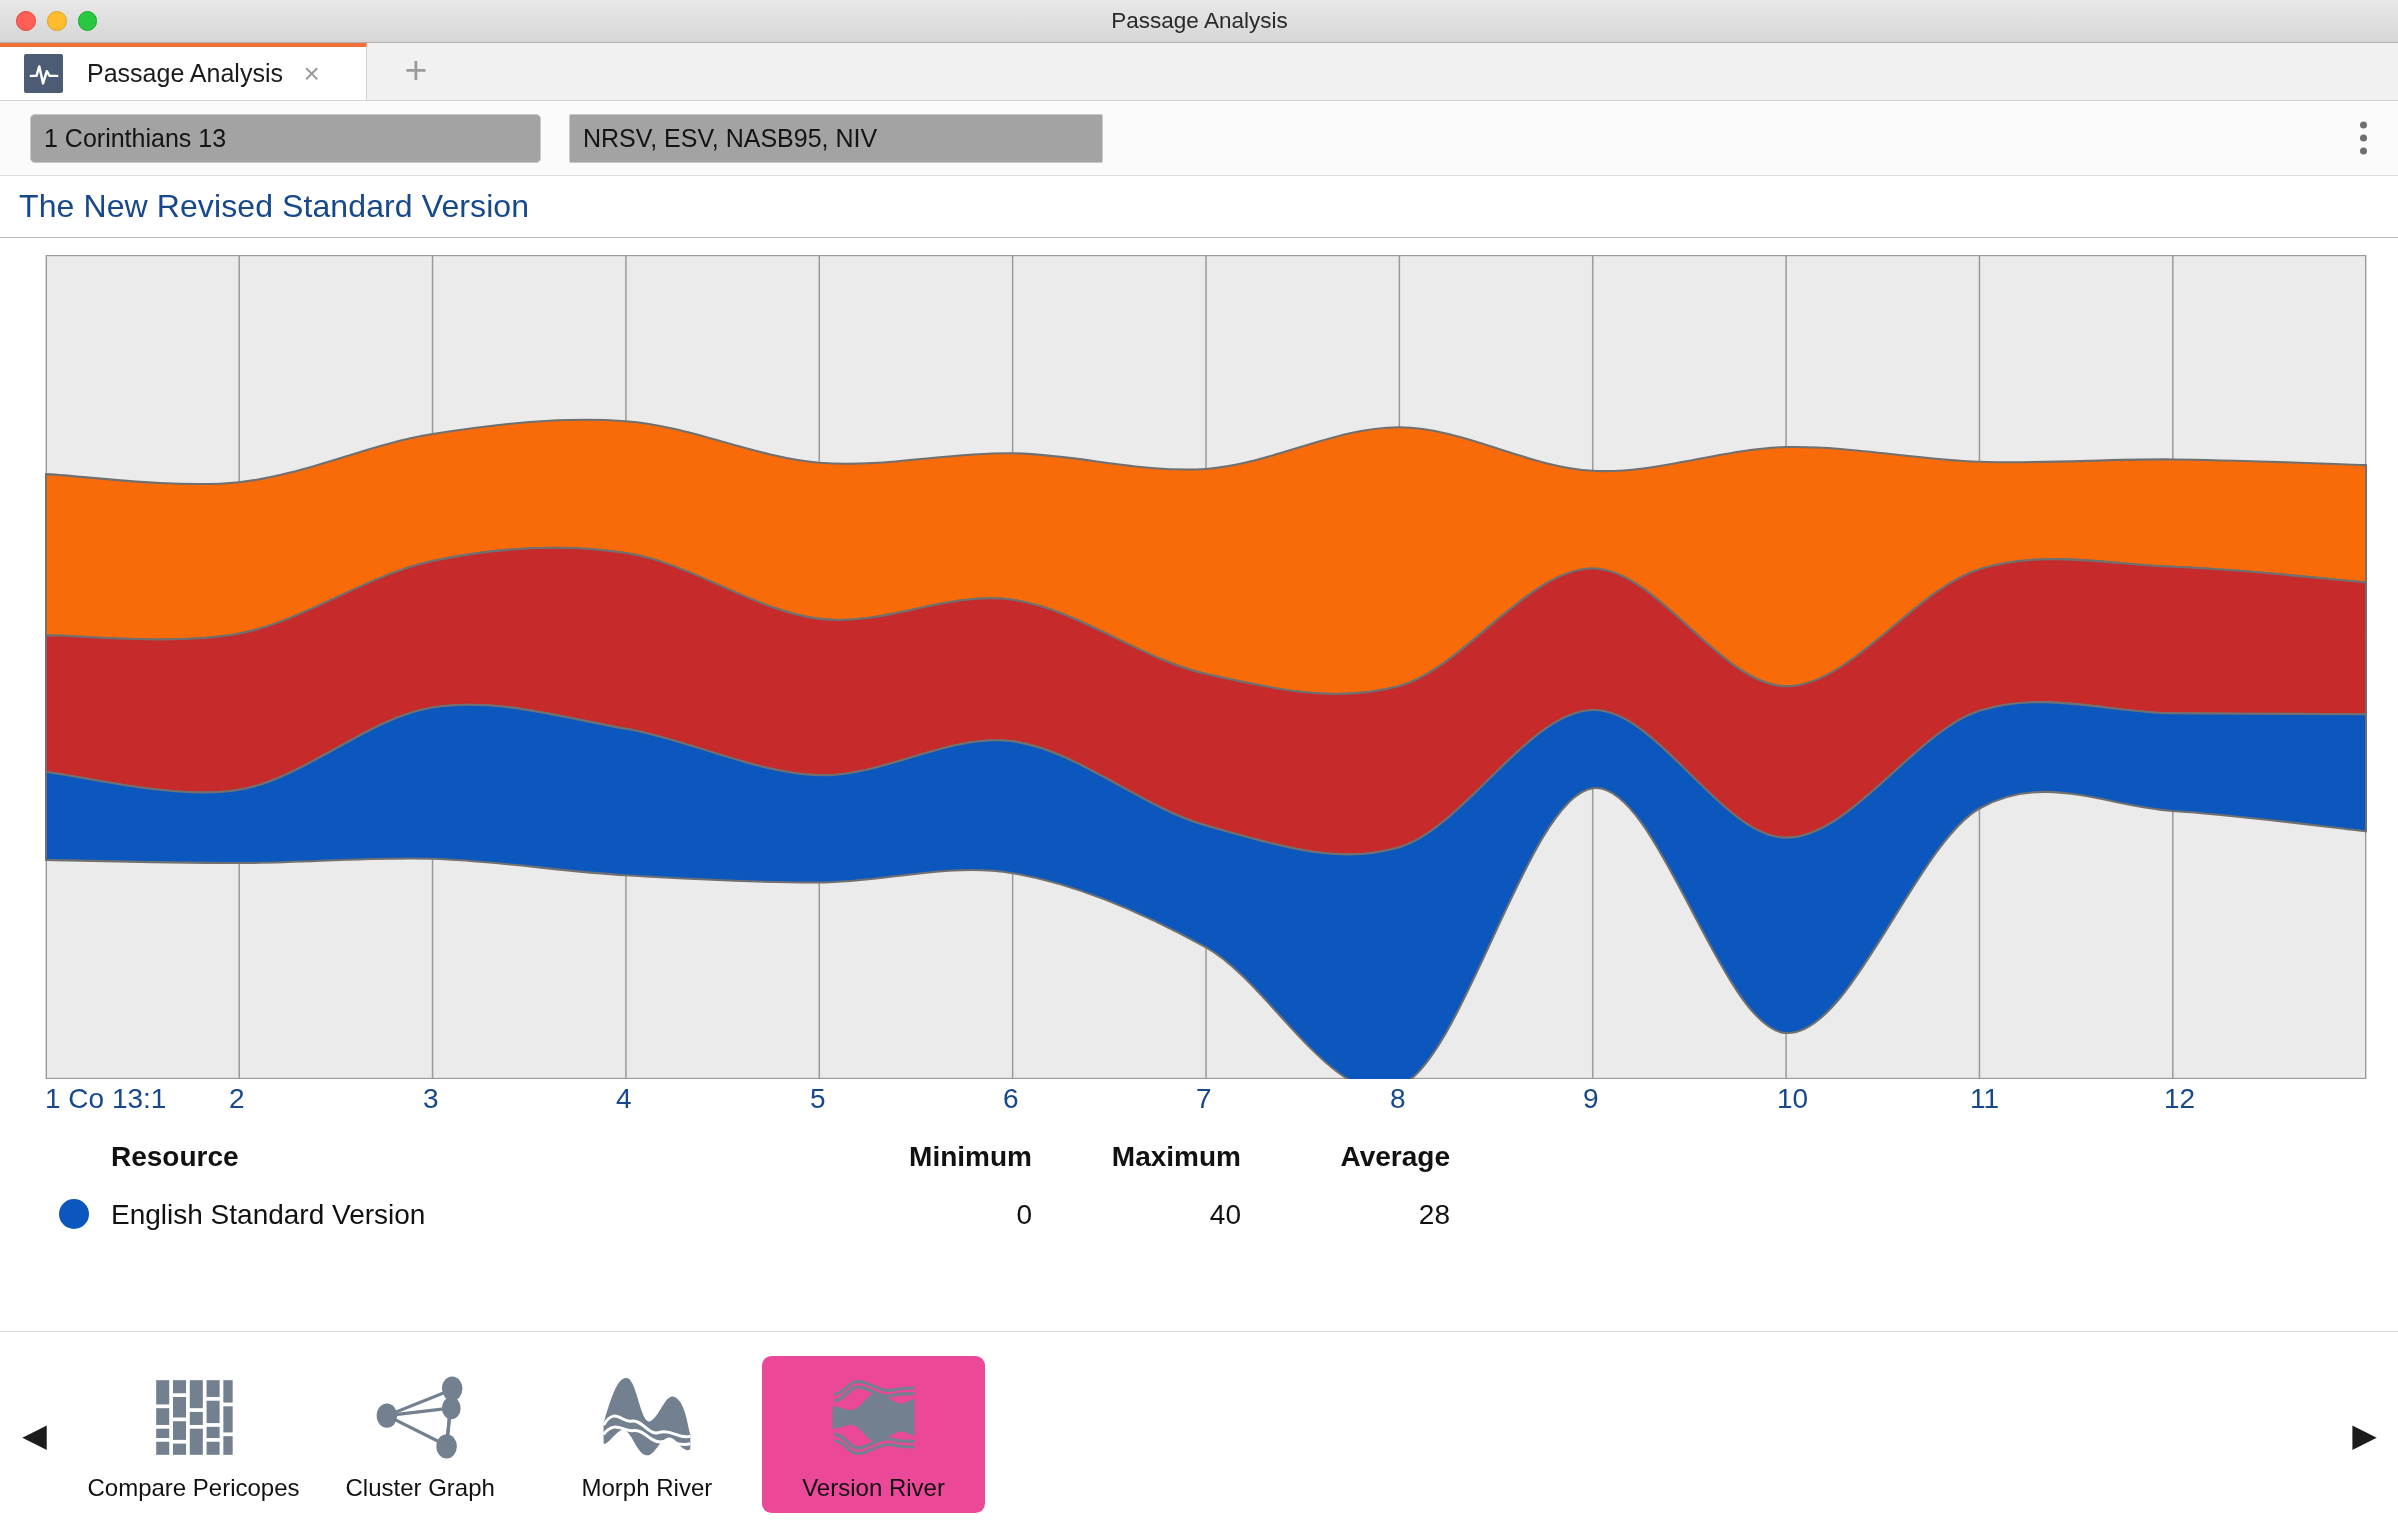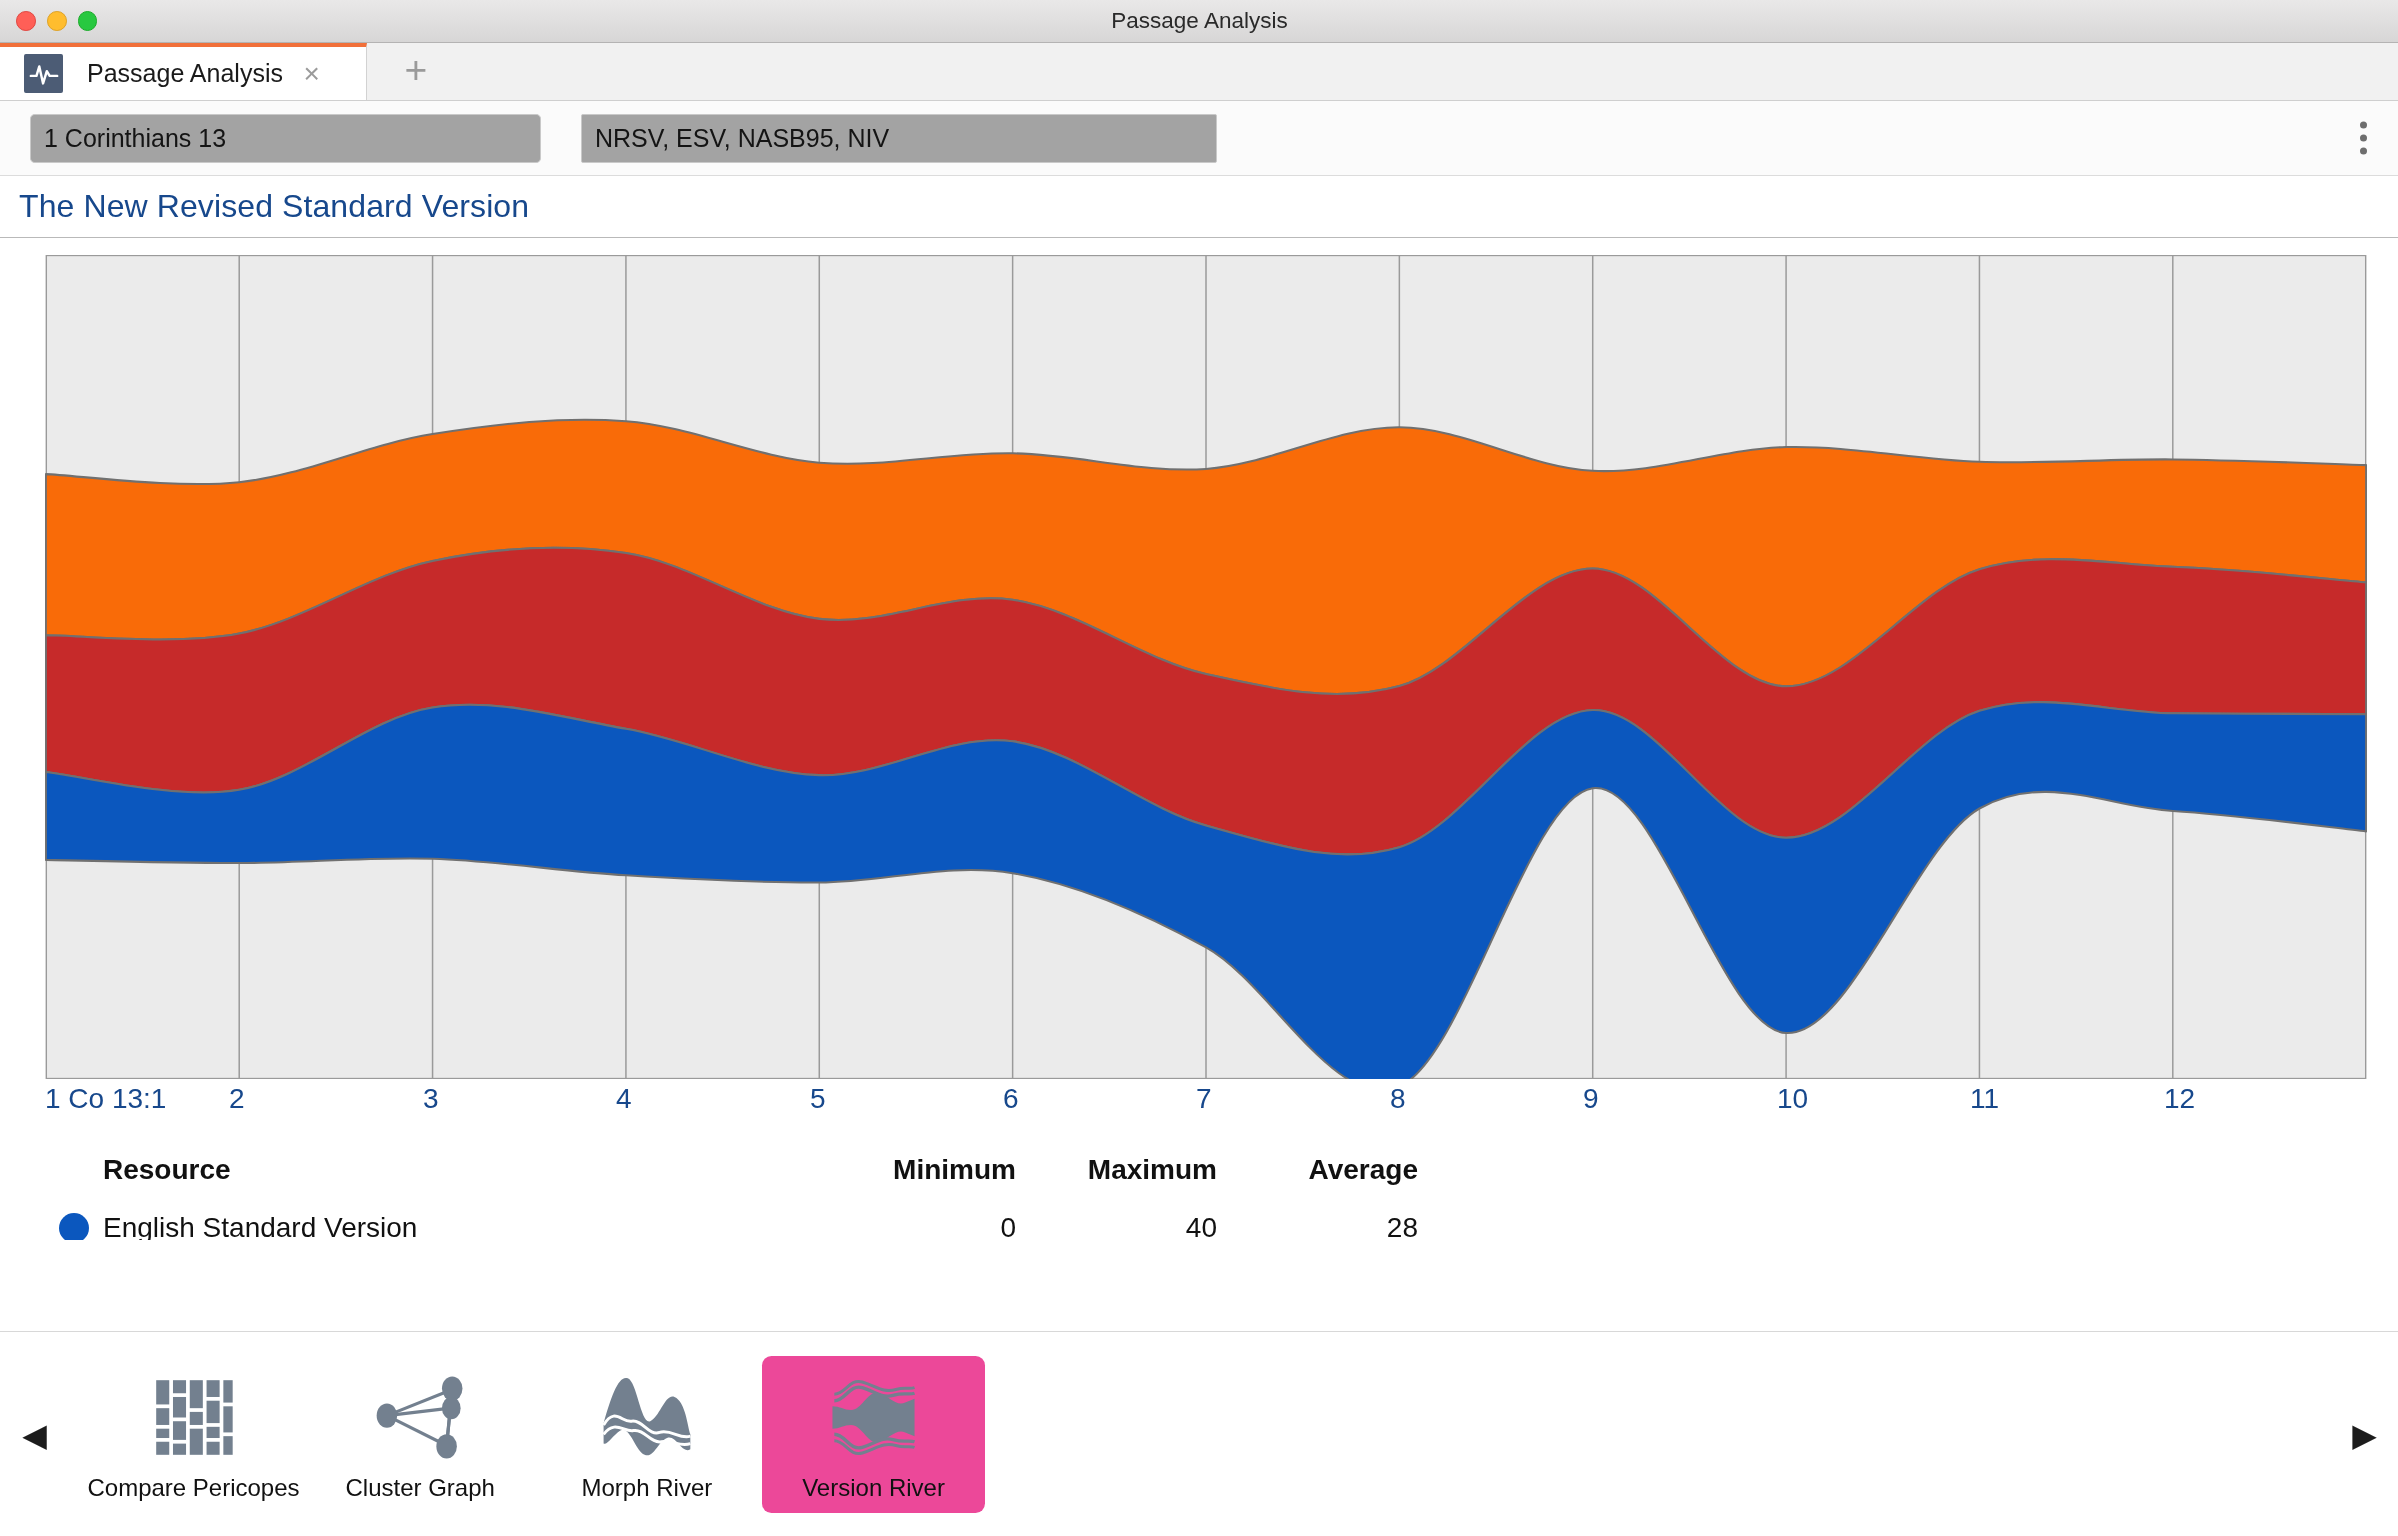--- a/index.html
+++ b/index.html
@@ -98,21 +98,21 @@
     border: 0.9px solid #c9c9c9;
     border-radius: 4.7px;
     background: #a3a3a3;
     font-size: 25px;
     color: #141414;
     padding: 0 13px;
     font-family: "Liberation Sans", sans-serif;
     outline: none;
   }
   .field.ref { width: 511px; }
-  .field.versions { width: 636px; margin-left: 40px; border-radius: 1.9px; }
+  .field.versions { width: 534px; margin-left: 28px; border-radius: 1.9px; }
   .kebab {
     position: absolute; right: 26px; top: 50%;
     transform: translateY(-50%);
     display: flex; flex-direction: column; gap: 5.6px;
     align-items: center;
     padding: 5.6px;
   }
   .kebab i { width: 7.5px; height: 7.5px; border-radius: 50%; background: #6e6e6e; display:block; }
 
   
@@ -152,22 +152,23 @@
 
   
   .legend {
     position: relative;
     padding: 0 0 0 45px;
     height: 99px;
     overflow: hidden;
     flex: none;
   }
   .legend-row {
-    display: flex; align-items: center;
+    display: flex; align-items: flex-start;
     height: 58px;
+    gap: 8px;
   }
   .legend-row.head { font-weight: bold; }
   .lg-swatch { width: 58px; flex: none; display:flex; align-items:center; justify-content:center; }
   .lg-swatch span { width: 30px; height: 30px; border-radius: 50%; display: block; }
   .lg-name { width: 712px; font-size: 28px; color: #111; }
   .lg-num  { width: 201px; font-size: 28px; color: #111; text-align: right; }
   .legend-row.head .lg-name,
   .legend-row.head .lg-num { font-weight: bold; }
 
   

